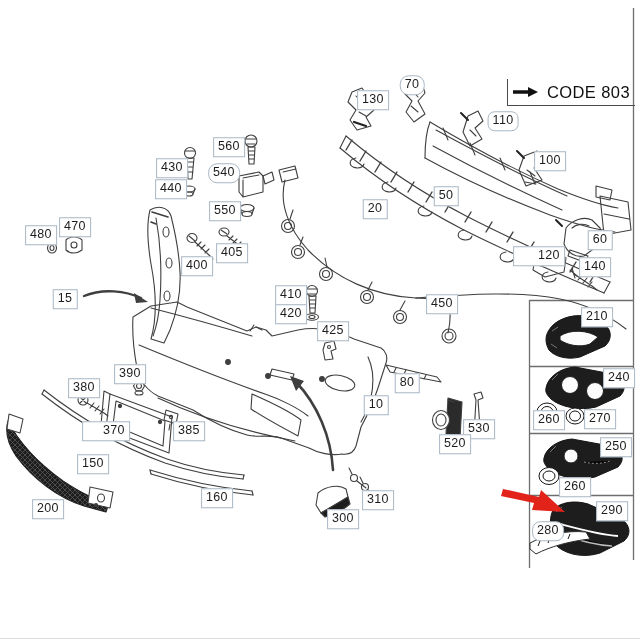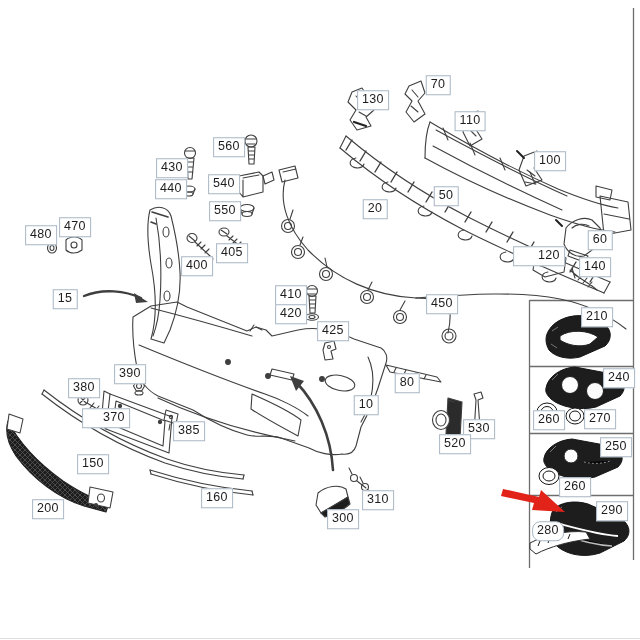--- a/index.html
+++ b/index.html
@@ -323,55 +323,61 @@
       <path d="M560,534 C574,539 596,545 612,546" stroke="#bdbdbd" stroke-width="1.4"></path>
       <path d="M556,512 L562,507" stroke="#777"></path>
     </g>
     <g>
       <path d="M530,543 C545,535 566,530 586,532 L590,539 C570,541 549,547 536,554 L530,549 Z" fill="#fff" stroke="#2c2c2c"></path>
       <path d="M540,541 L538,546 M550,538 L548,543 M560,536 L558,541 M570,534 L568,539"></path>
     </g>
   </g>
 </svg>
 
+<div class="code-box">
+  <svg class="code-arrow" width="26" height="10" viewBox="0 0 26 10">
+    <polygon points="0,3.2 15,3.2 15,0 25,5 15,10 15,6.8 0,6.8" fill="#111"></polygon>
+  </svg>
+  <span class="code-text">CODE 803</span>
+</div>
 
 <svg class="hl-arrow" width="640" height="640" viewBox="0 0 640 640">
   <polygon points="503,489 539,497 541,490 565,512 532,510 534,503 501,496" fill="#e2231a"></polygon>
 </svg>
 
-<div class="part-label" style="left: 438px; top: 85px;">70</div>
+<div class="part-label" style="left: 412px; top: 85px; border-radius: 9px;">70</div>
     <div class="part-label" style="left: 373px; top: 100px;">130</div>
-    <div class="part-label" style="left: 470px; top: 121px;">110</div>
+    <div class="part-label" style="left: 503px; top: 121px; border-radius: 7px;">110</div>
     <div class="part-label" style="left: 550px; top: 161px;">100</div>
     <div class="part-label" style="left: 229px; top: 147px;">560</div>
     <div class="part-label" style="left: 172px; top: 168px;">430</div>
-    <div class="part-label" style="left: 224px; top: 184px;">540</div>
+    <div class="part-label" style="left: 224px; top: 173px; border-radius: 9px;">540</div>
     <div class="part-label" style="left: 171px; top: 189px;">440</div>
     <div class="part-label" style="left: 225px; top: 211px;">550</div>
     <div class="part-label" style="left: 446px; top: 196px;">50</div>
     <div class="part-label" style="left: 375px; top: 209px;">20</div>
     <div class="part-label" style="left: 600px; top: 240px;">60</div>
     <div class="part-label" style="left: 539px; top: 256px; padding-left: 24px;">120</div>
     <div class="part-label" style="left: 595px; top: 267px;">140</div>
     <div class="part-label" style="left: 75px; top: 227px;">470</div>
     <div class="part-label" style="left: 41px; top: 235px;">480</div>
     <div class="part-label" style="left: 232px; top: 253px;">405</div>
     <div class="part-label" style="left: 197px; top: 266px;">400</div>
     <div class="part-label" style="left: 65px; top: 299px;">15</div>
     <div class="part-label" style="left: 291px; top: 295px;">410</div>
     <div class="part-label" style="left: 291px; top: 314px;">420</div>
     <div class="part-label" style="left: 333px; top: 331px;">425</div>
     <div class="part-label" style="left: 442px; top: 304px;">450</div>
     <div class="part-label" style="left: 407px; top: 383px;">80</div>
-    <div class="part-label" style="left: 366px; top: 405px;">10</div>
+    <div class="part-label" style="left: 376px; top: 405px;">10</div>
     <div class="part-label" style="left: 479px; top: 429px;">530</div>
     <div class="part-label" style="left: 455px; top: 444px;">520</div>
     <div class="part-label" style="left: 130px; top: 374px;">390</div>
     <div class="part-label" style="left: 84px; top: 388px;">380</div>
-    <div class="part-label" style="left: 106px; top: 418px; padding-left: 20px;">370</div>
+    <div class="part-label" style="left: 106px; top: 431px; padding-left: 20px;">370</div>
     <div class="part-label" style="left: 189px; top: 431px;">385</div>
     <div class="part-label" style="left: 93px; top: 464px;">150</div>
     <div class="part-label" style="left: 171px; top: 498px; margin-left: 46px;">160</div>
     <div class="part-label" style="left: 48px; top: 509px;">200</div>
     <div class="part-label" style="left: 378px; top: 500px;">310</div>
     <div class="part-label" style="left: 343px; top: 519px;">300</div>
     <div class="part-label" style="left: 597px; top: 317px;">210</div>
     <div class="part-label" style="left: 619px; top: 378px;">240</div>
     <div class="part-label" style="left: 549px; top: 420px;">260</div>
     <div class="part-label" style="left: 600px; top: 419px;">270</div>

